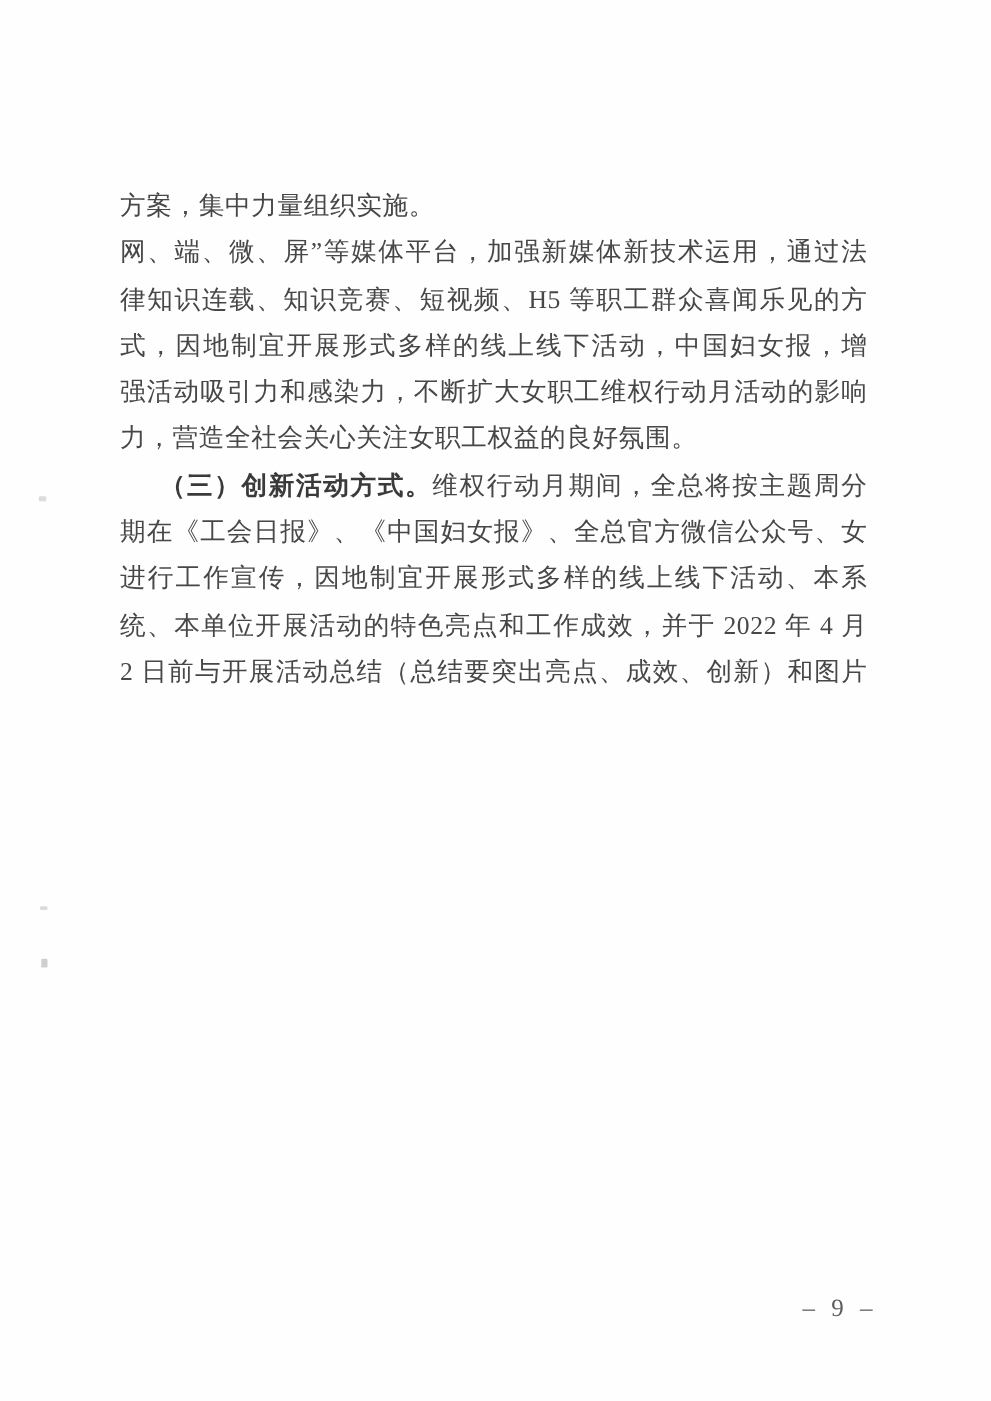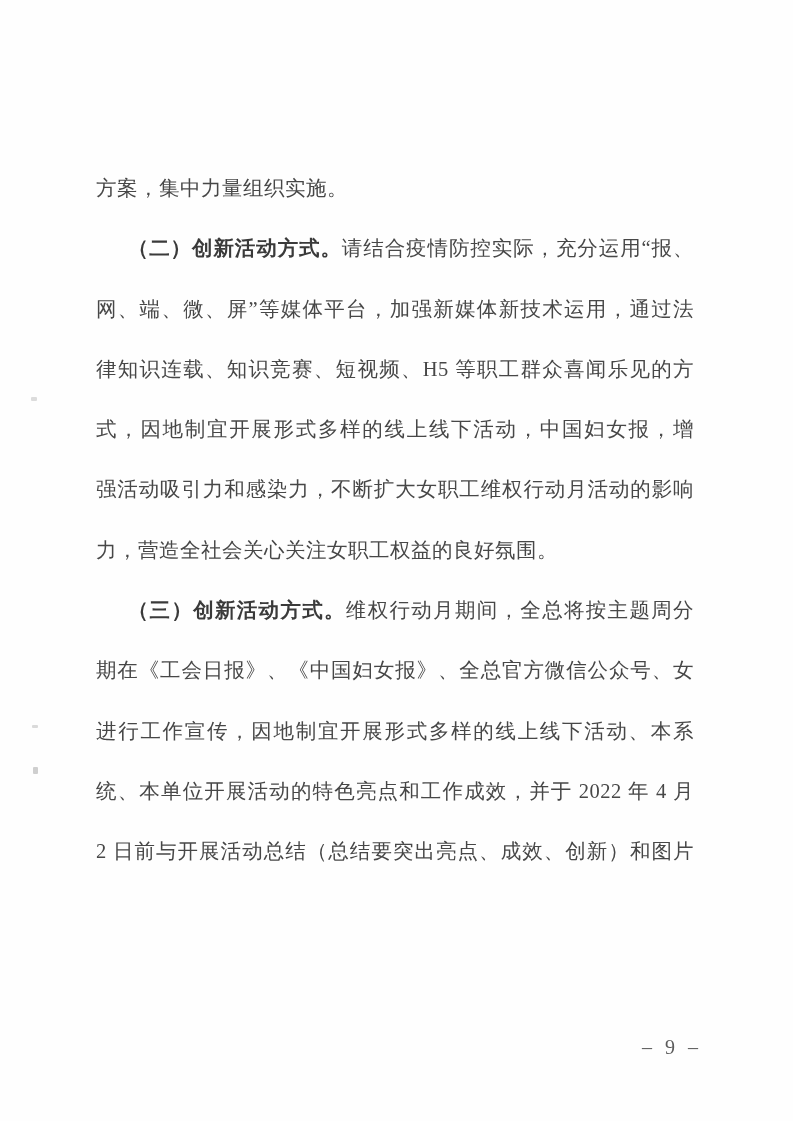--- a/index.html
+++ b/index.html
@@ -24,21 +24,20 @@
     line-height: 37.3px;
     color: #474747;
     letter-spacing: 0.5px;
   }
   .line {
     text-align: justify;
     text-align-last: justify;
     height: 37.3px;
     overflow: hidden;
     white-space: nowrap;
-    margin-top: 23px;
   }
   .line.last {
     text-align-last: left;
   }
   .line.indent {
     text-indent: 1.55em;
   }
   .bold {
     font-weight: bold;
     color: #3a3a3a;
@@ -66,23 +65,20 @@
 <body>
 
 <div class="page">
 
   <div class="body-text">
 
     <div class="line last">
       <span>方案，集中力量组织实施。</span>
     </div>
 
-    <div class="line indent">
-      <span class="bold">（二）创新活动方式。</span><span>请结合疫情防控实际，充分运用“报、</span>
-    </div>
     <div class="line">
       <span>网、端、微、屏”等媒体平台，加强新媒体新技术运用，通过法</span>
     </div>
     <div class="line">
       <span>律知识连载、知识竞赛、短视频、H5 等职工群众喜闻乐见的方</span>
     </div>
     <div class="line">
       <span>式，因地制宜开展形式多样的线上线下活动，中国妇女报，增</span>
     </div>
     <div class="line">

